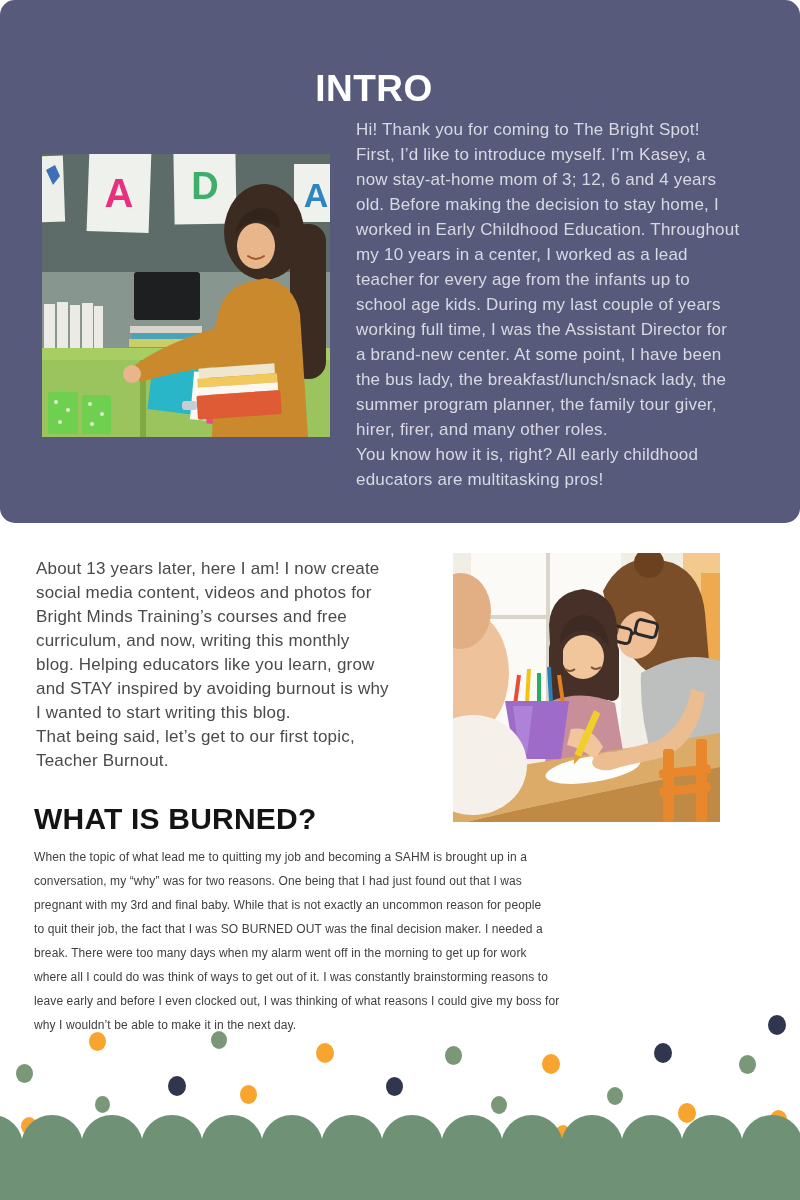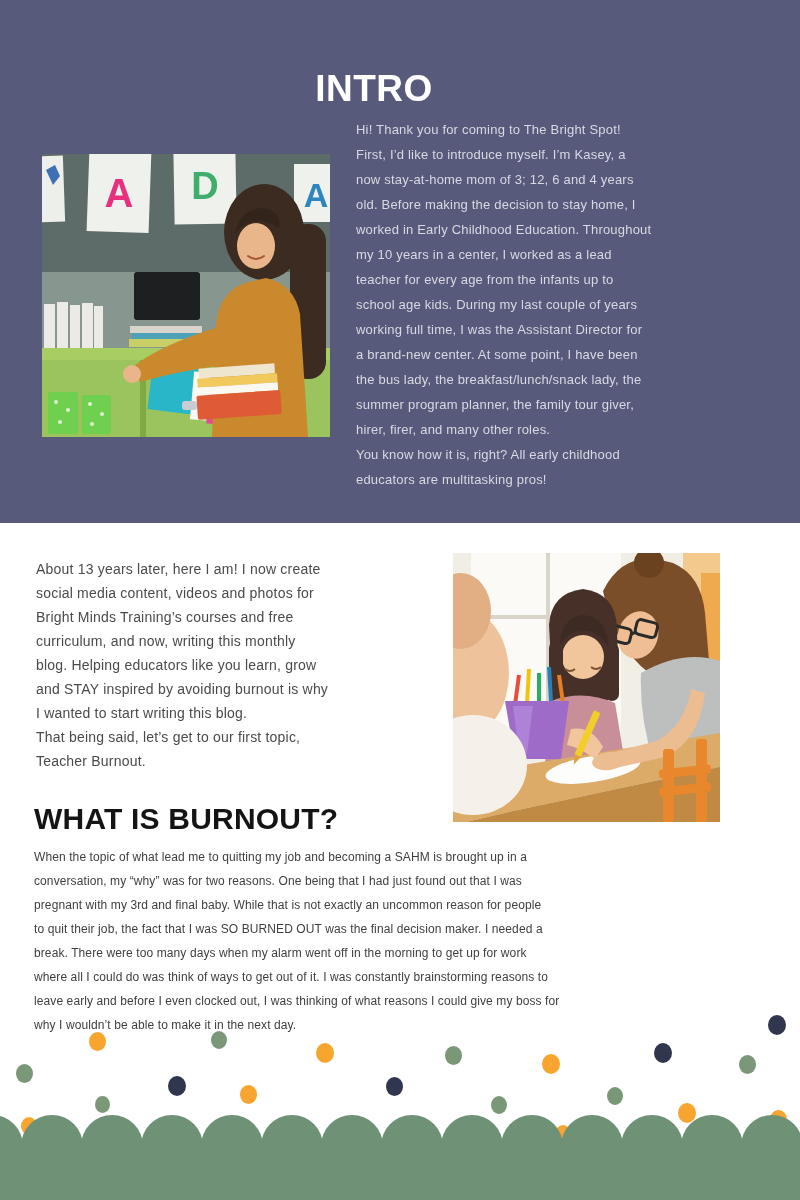--- a/index.html
+++ b/index.html
@@ -4,38 +4,39 @@
 <style>
   html,body { margin:0; padding:0; }
   .page {
     position:relative; width:800px; height:1200px;
     background:#ffffff; overflow:hidden;
     font-family:"Liberation Sans", sans-serif;
   }
   .intro-section {
     position:absolute; left:0; top:0; width:800px; height:523px;
     background:var(--background-purple,#575A7B);
+    border-radius:15px;
   }
   .intro-title {
     position:absolute; left:0; top:68px; width:748px; margin:0;
     text-align:center; color:#ffffff;
     font-size:37px; font-weight:800; letter-spacing:0.5px;
   }
   .photo { position:absolute; display:block; }
   .photo-classroom { left:42px; top:154px; }
   .photo-tutoring  { left:453px; top:553px; }
   .intro-paragraph {
     position:absolute; left:356px; top:117px; width:416px; margin:0;
     color:var(--intro-text,#D8D9E2);
-    font-size:13px; line-height:25px; letter-spacing:0.2px;
+    font-size:17px; line-height:25px; letter-spacing:0.2px;
     white-space:pre-line;
   }
   .about-paragraph {
     position:absolute; left:36px; top:557px; width:412px; margin:0;
-    color:#4A4A4A; font-size:14px; line-height:24px; letter-spacing:0.2px;
+    color:#4A4A4A; font-size:17px; line-height:24px; letter-spacing:0.2px;
     white-space:pre-line;
   }
   .burnout-heading {
     position:absolute; left:34px; top:802px; margin:0;
     color:#141414; font-size:30px; font-weight:800; letter-spacing:0.2px;
   }
   .body-paragraph {
     position:absolute; left:34px; top:845px; width:740px; margin:0;
     color:#3E3E3E; font-size:12px; line-height:24px; letter-spacing:0.1px;
     white-space:pre-line;
@@ -198,21 +199,21 @@
       <rect x="210" y="196" width="11" height="73" rx="3"></rect>
       <rect x="243" y="186" width="11" height="83" rx="3"></rect>
       <rect x="206" y="214" width="52" height="9" rx="3" transform="rotate(-6 232 218)"></rect>
       <rect x="206" y="232" width="52" height="9" rx="3" transform="rotate(-6 232 236)"></rect>
     </g>
     <ellipse cx="14" cy="120" rx="42" ry="62" fill="#EEC39B"></ellipse>
     <ellipse cx="8" cy="58" rx="30" ry="38" fill="#E2AF85"></ellipse>
     <ellipse cx="20" cy="212" rx="54" ry="50" fill="#F5F1EA"></ellipse>
   </svg>
 
-  <h2 class="burnout-heading">WHAT IS BURNOUT?</h2>
+  <h2 class="burnout-heading">WHAT IS BURNED?</h2>
   <p class="body-paragraph">When the topic of what lead me to quitting my job and becoming a SAHM is brought up in a
 conversation, my “why” was for two reasons. One being that I had just found out that I was
 pregnant with my 3rd and final baby. While that is not exactly an uncommon reason for people
 to quit their job, the fact that I was SO BURNED OUT was the final decision maker. I needed a
 break. There were too many days when my alarm went off in the morning to get up for work
 where all I could do was think of ways to get out of it. I was constantly brainstorming reasons to
 leave early and before I even clocked out, I was thinking of what reasons I could give my boss for
 why I wouldn’t be able to make it in the next day.</p>
 
   <div class="dots-layer">

